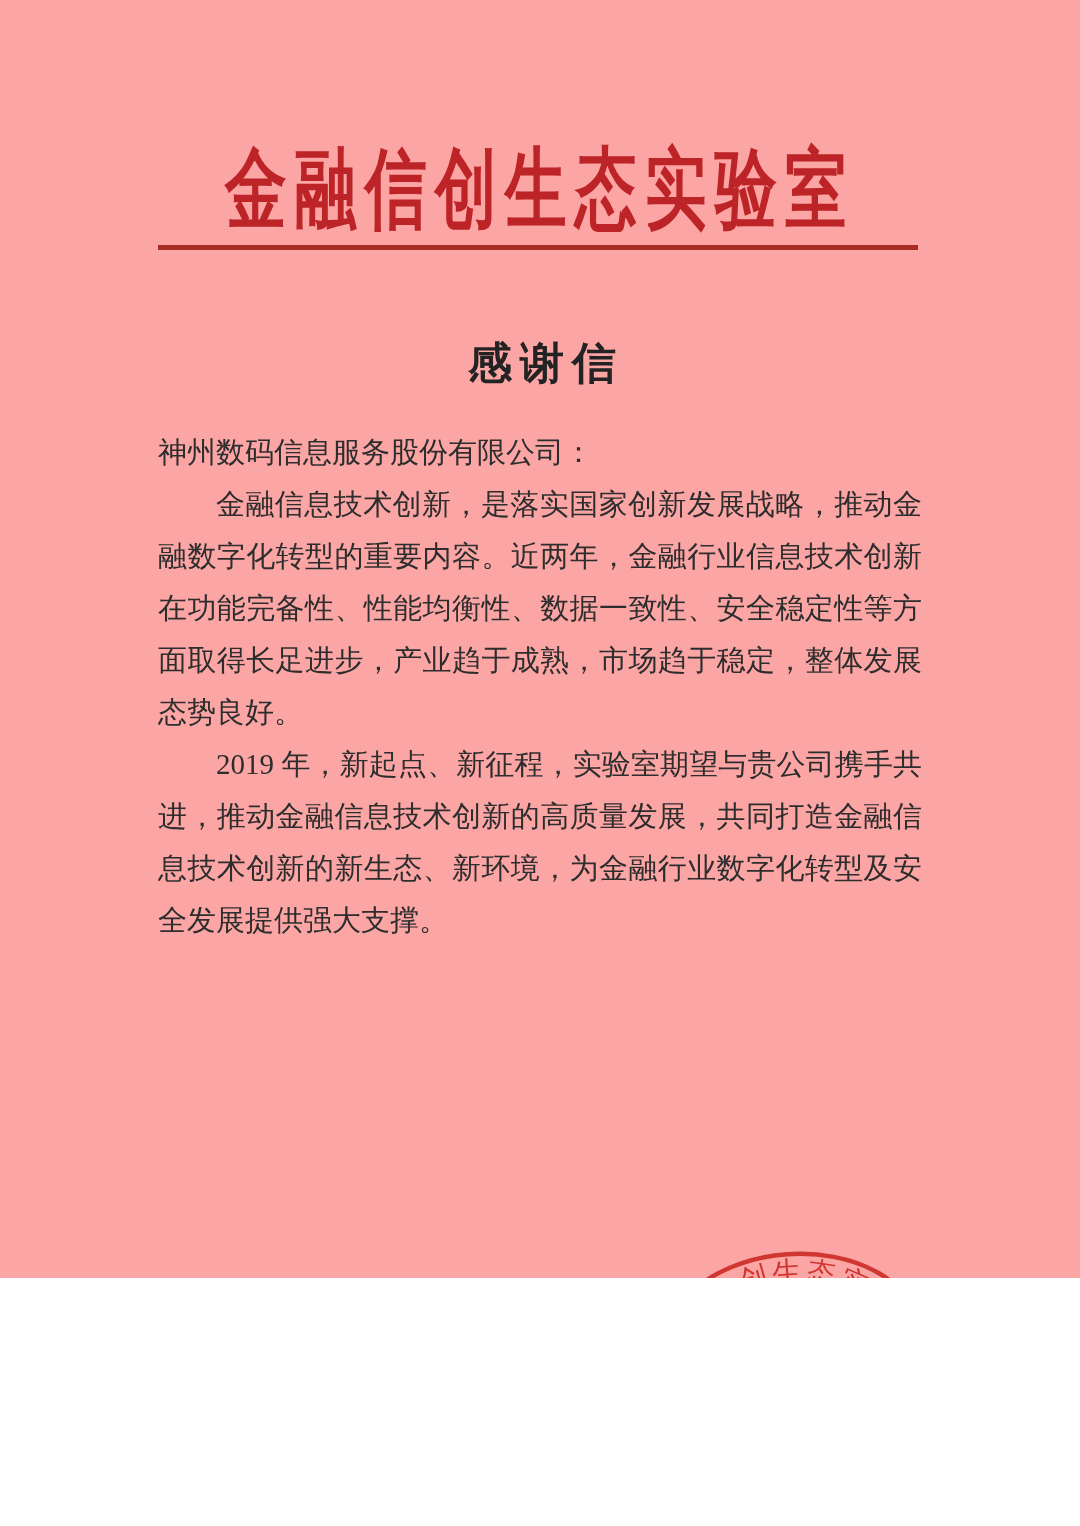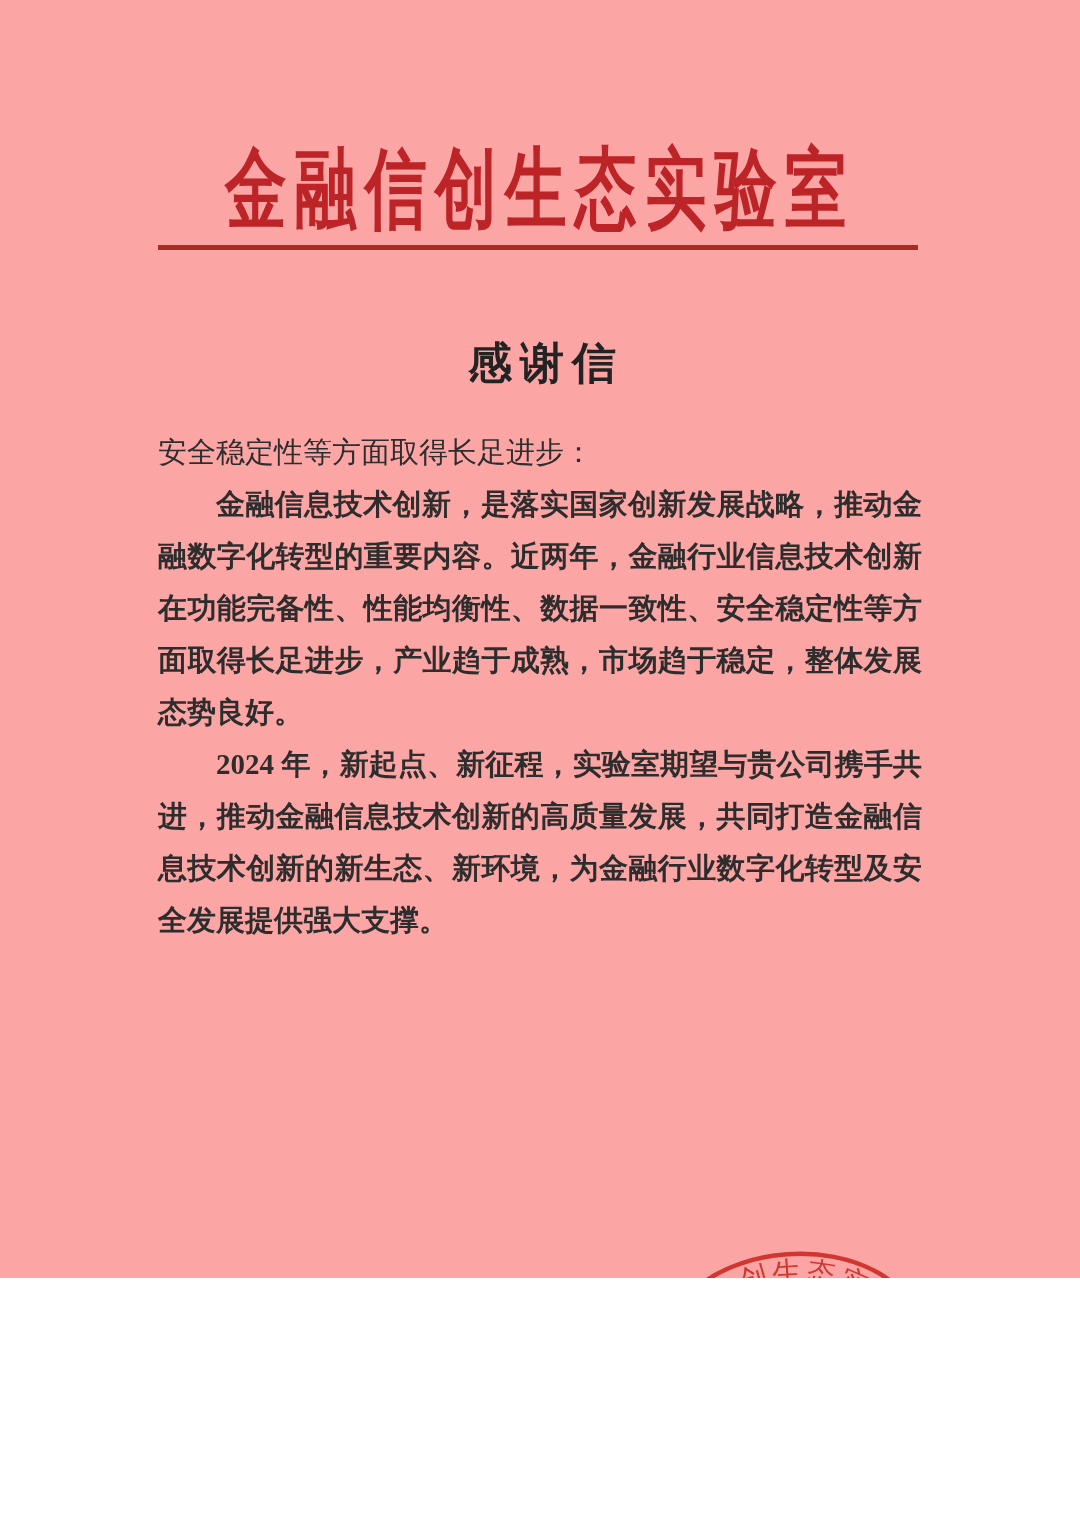--- a/index.html
+++ b/index.html
@@ -57,21 +57,21 @@
     position: absolute;
     top: 426px;
     left: 158px;
     width: 764px;
     font-size: 29px;
     line-height: 52px;
     color: #2d2d2d;
     text-align: justify;
   }
   .body-block p { margin: 0; }
-  .para { text-indent: 2em; font-weight: bold; }
+  .para { text-indent: 2em; }
 
   
   .signature {
     position: absolute;
     top: 1302px;
     right: 166px;
     text-align: center;
     color: #2d2d2d;
   }
   .sig-name { font-size: 30px; letter-spacing: 1px; }
@@ -117,23 +117,23 @@
 
 <div class="page">
 
   <div class="letterhead">金融信创生态实验室</div>
 
   <div class="letterhead-rule"></div>
 
   <h1 class="doc-title">感谢信</h1>
 
   <div class="body-block">
-    <p class="salutation">安全稳定性等方面取得长足进步：</p>
+    <p class="salutation">神州数码信息服务股份有限公司：</p>
     <p class="para">金融信息技术创新，是落实国家创新发展战略，推动金融数字化转型的重要内容。近两年，金融行业信息技术创新在功能完备性、性能均衡性、数据一致性、安全稳定性等方面取得长足进步，产业趋于成熟，市场趋于稳定，整体发展态势良好。</p>
-    <p class="para">2024 年，新起点、新征程，实验室期望与贵公司携手共进，推动金融信息技术创新的高质量发展，共同打造金融信息技术创新的新生态、新环境，为金融行业数字化转型及安全发展提供强大支撑。</p>
+    <p class="para">2019 年，新起点、新征程，实验室期望与贵公司携手共进，推动金融信息技术创新的高质量发展，共同打造金融信息技术创新的新生态、新环境，为金融行业数字化转型及安全发展提供强大支撑。</p>
   </div>
 
   <div class="signature">
     <div class="sig-name">金融信创生态实验室</div>
     <div class="sig-date">2021 年 12 月 22 日</div>
   </div>
 
   <div class="footer-rule"></div>
 
   <svg class="stamp" viewBox="0 0 296 212" xmlns="http://www.w3.org/2000/svg" xmlns:xlink="http://www.w3.org/1999/xlink">

